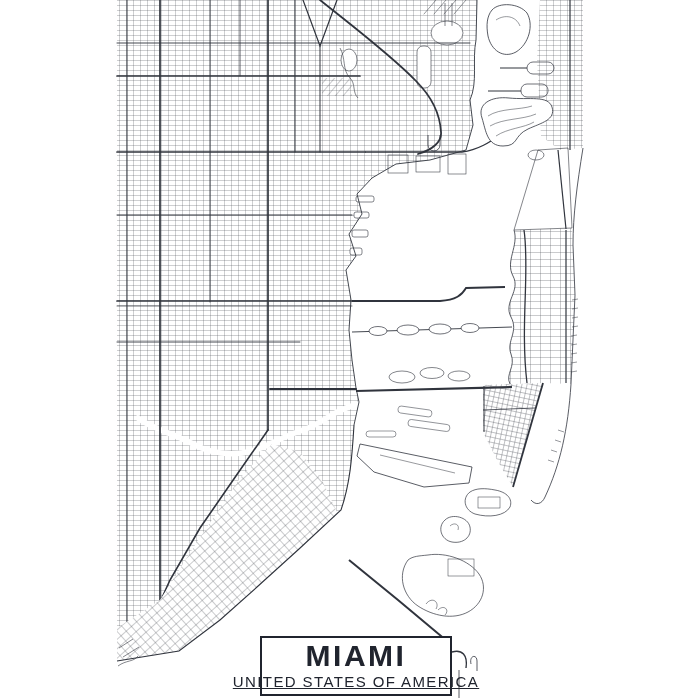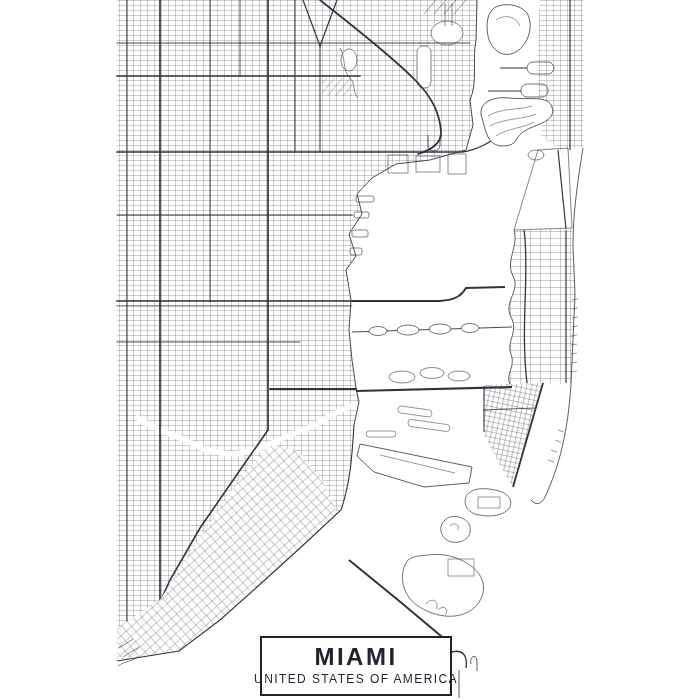--- a/index.html
+++ b/index.html
@@ -16,26 +16,26 @@
   .wf{fill:#fff;stroke:var(--ink);}
   .pl{stroke:var(--ink-fine);}
   
   .title-box{
     position:absolute;left:260px;top:636px;width:192px;height:60px;
     background:var(--box-bg);border:2.5px solid var(--box-border);
     box-sizing:border-box;display:flex;flex-direction:column;
     align-items:center;justify-content:center;z-index:5;
   }
   .title-box h1{
-    margin:0;font-size:24px;font-weight:bold;line-height:.95;
+    margin:0;font-size:30px;font-weight:bold;line-height:.95;
     letter-spacing:2.5px;color:var(--title-ink);font-family:"Liberation Sans",sans-serif;
   }
   .title-box .sub{
-    margin-top:3px;font-size:12px;font-weight:normal;letter-spacing:1.4px;
-    color:var(--title-ink);white-space:nowrap;
+    margin-top:3px;font-size:15px;font-weight:normal;letter-spacing:1.4px;
+    color:var(--title-ink);white-space:nowrap;text-decoration:underline;
   }
 </style>
 </head>
 <body>
 
 <div class="stage">
 
 <svg width="700" height="700" viewBox="0 0 700 700">
   <defs>
     <pattern id="pG1" width="7" height="5" patternUnits="userSpaceOnUse">

